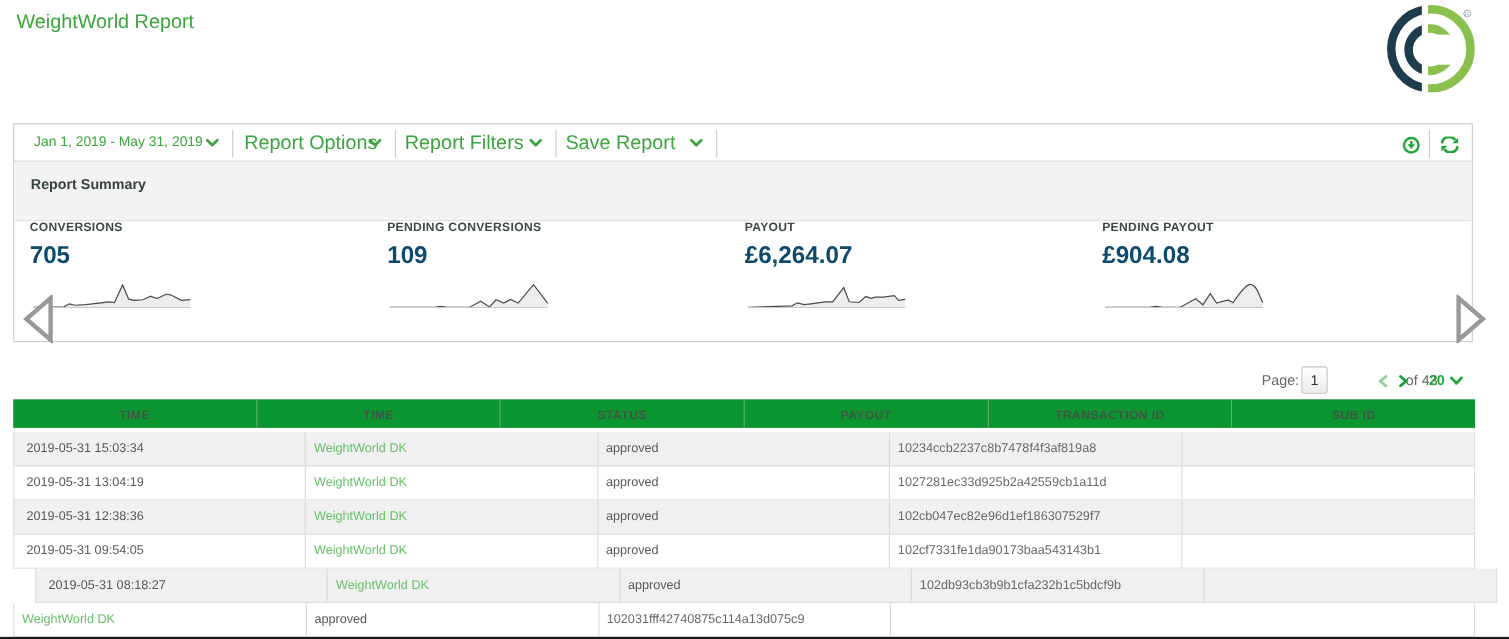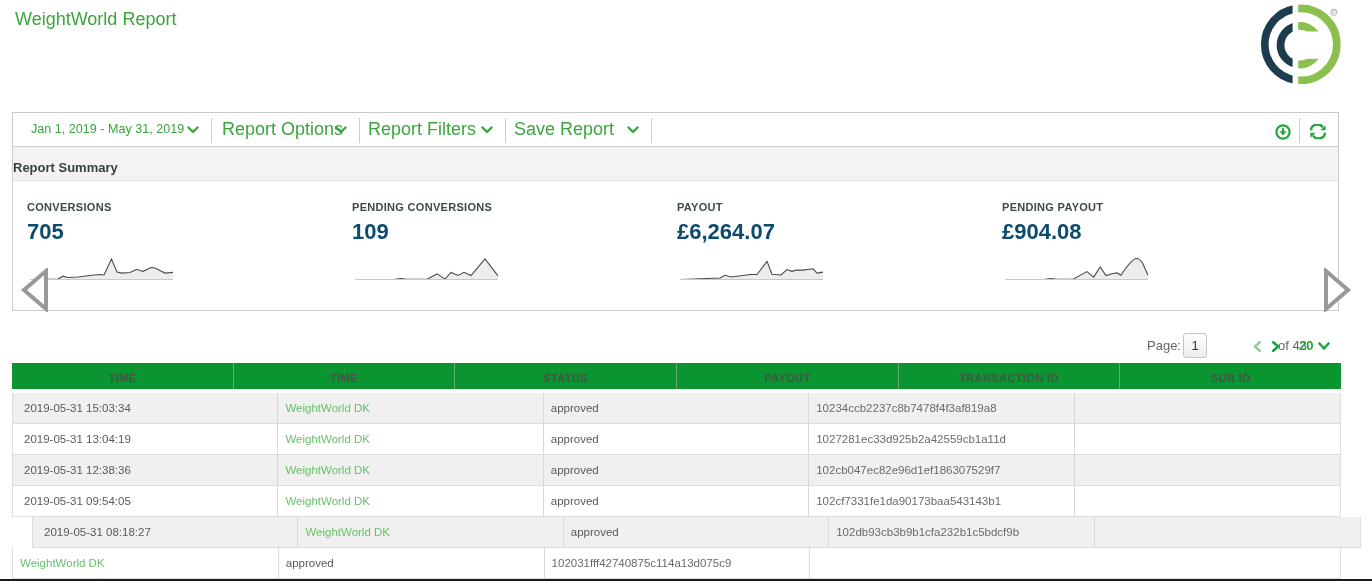--- a/index.html
+++ b/index.html
@@ -7,21 +7,21 @@
   body { font-family:"Liberation Sans", sans-serif; width:1372px; height:581px; position:relative; overflow:hidden; }
   .abs { position:absolute; }
   #title { left:15px; top:9px; font-size:18px; color:#3aa53c; }
   
   #toolbar { left:12px; top:84px; width:1327px; height:36px; border:1px solid #c9c9c9; background:#fff;margin-top:28px; }
   .tbtxt { position:absolute; top:0; height:33px; line-height:33px; font-size:18px; color:#3aa53c; }
   .tbdiv { position:absolute; top:5px; height:25px; width:1px; background:#ccc; }
   .chev { position:absolute; top:13px; }
   
   #panel { left:12px; top:146px; width:1327px; height:165px; border:1px solid #ccc; background:#fff; }
-  #panelhead { position:absolute; left:0; top:0; width:100%; height:34px; background:#f3f3f1; border-bottom:1px solid #e2e2e2; font-size:13px; font-weight:bold; color:#37423c; line-height:41px; }
+  #panelhead { position:absolute; left:0; top:0; width:100%; height:54px; background:#f3f3f1; border-bottom:1px solid #e2e2e2; font-size:13px; font-weight:bold; color:#37423c; line-height:41px; padding-left:15px; }
   .statlabel { position:absolute; top:201px; font-size:11px; font-weight:bold; color:#3d4b42; letter-spacing:.3px; }
   .statnum { position:absolute; top:219px; font-size:22px; font-weight:bold; color:#0c4a6e; }
   .spark { position:absolute; top:258px; }
   
   .pgtxt { position:absolute; font-size:13px; color:#666; }
   #pginput { position:absolute; left:1183px; top:333px; width:24px; height:25px; border:1px solid #c5c5c5; border-radius:3px; background:linear-gradient(#fff,#ececec); font-size:13px; color:#333; text-align:center; line-height:23px; }
   
   #thead { position:absolute; left:12px; top:363px; width:1329px; height:26px; background:#0b9530; display:flex; }
   #thead .th { flex:1 1 0; text-align:center; line-height:30px; font-size:11px; font-weight:bold; color:#415548; letter-spacing:.4px; border-right:1px solid #66ab72; }
   #thead .th:last-child { border-right:none; }

